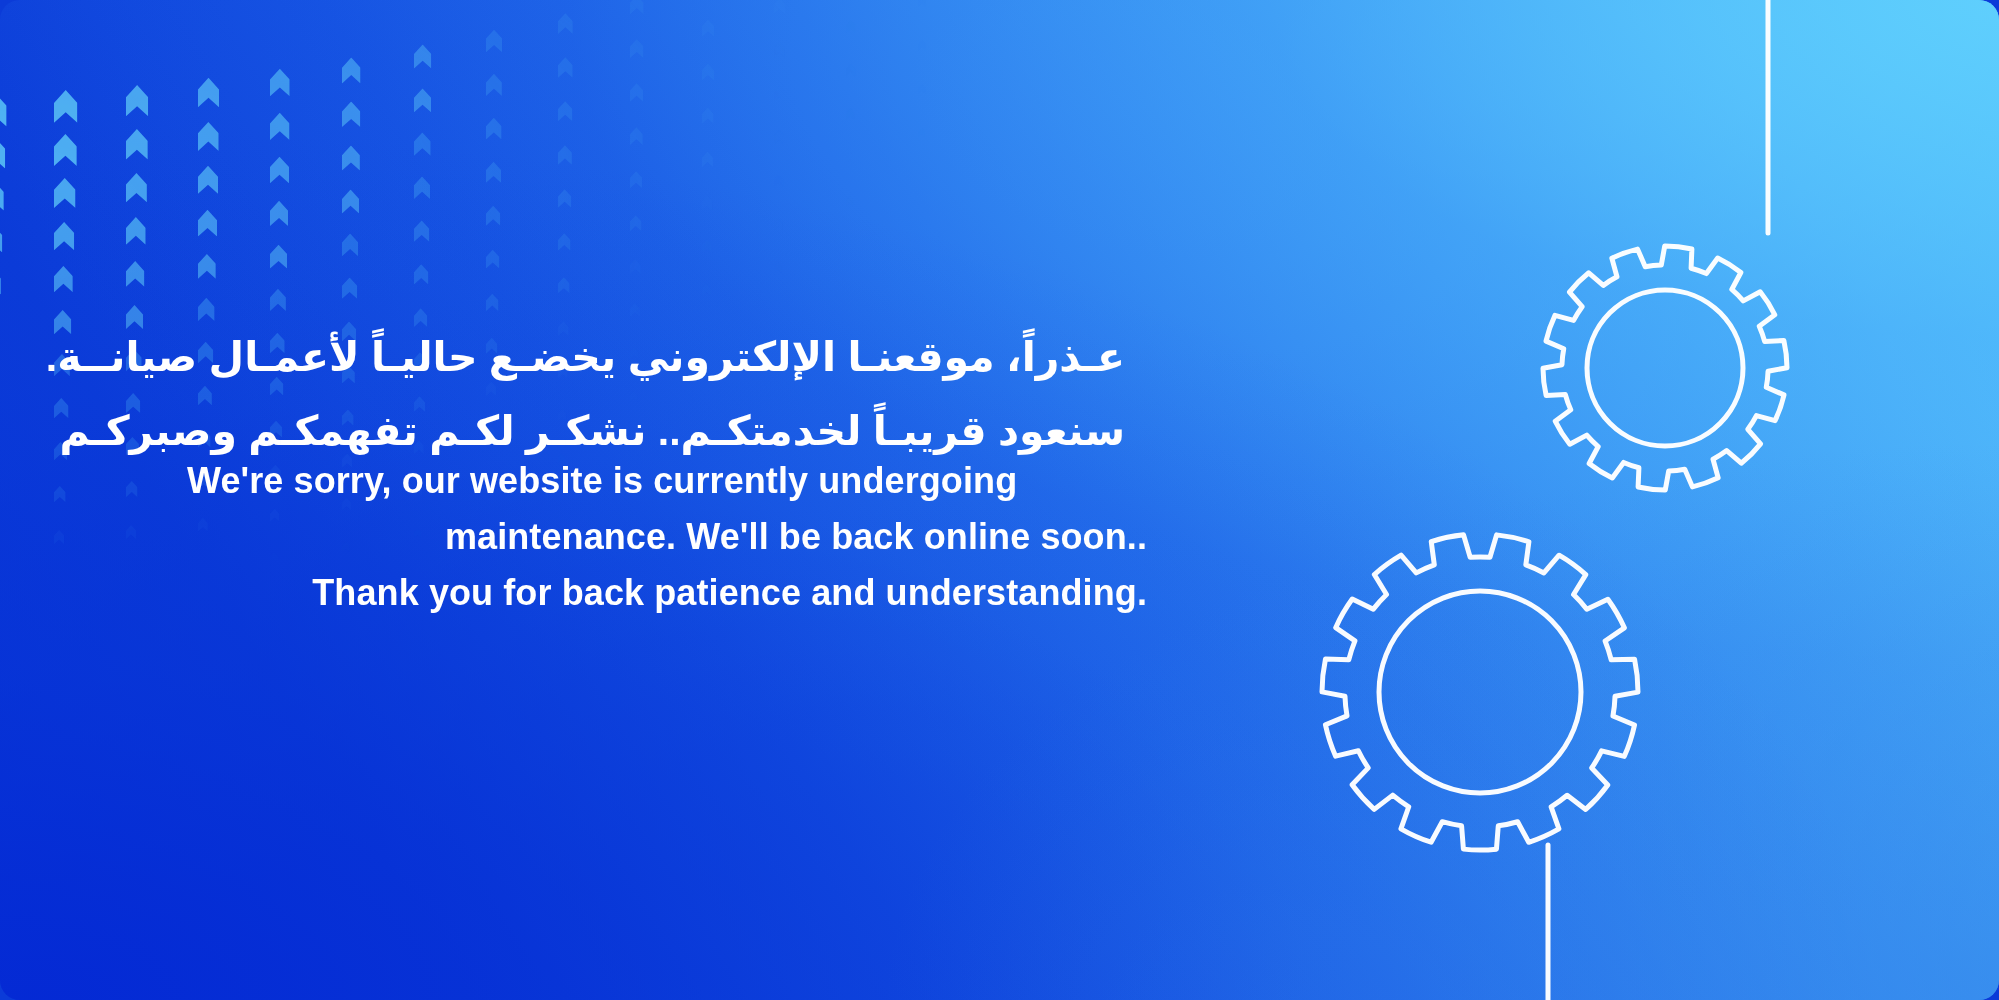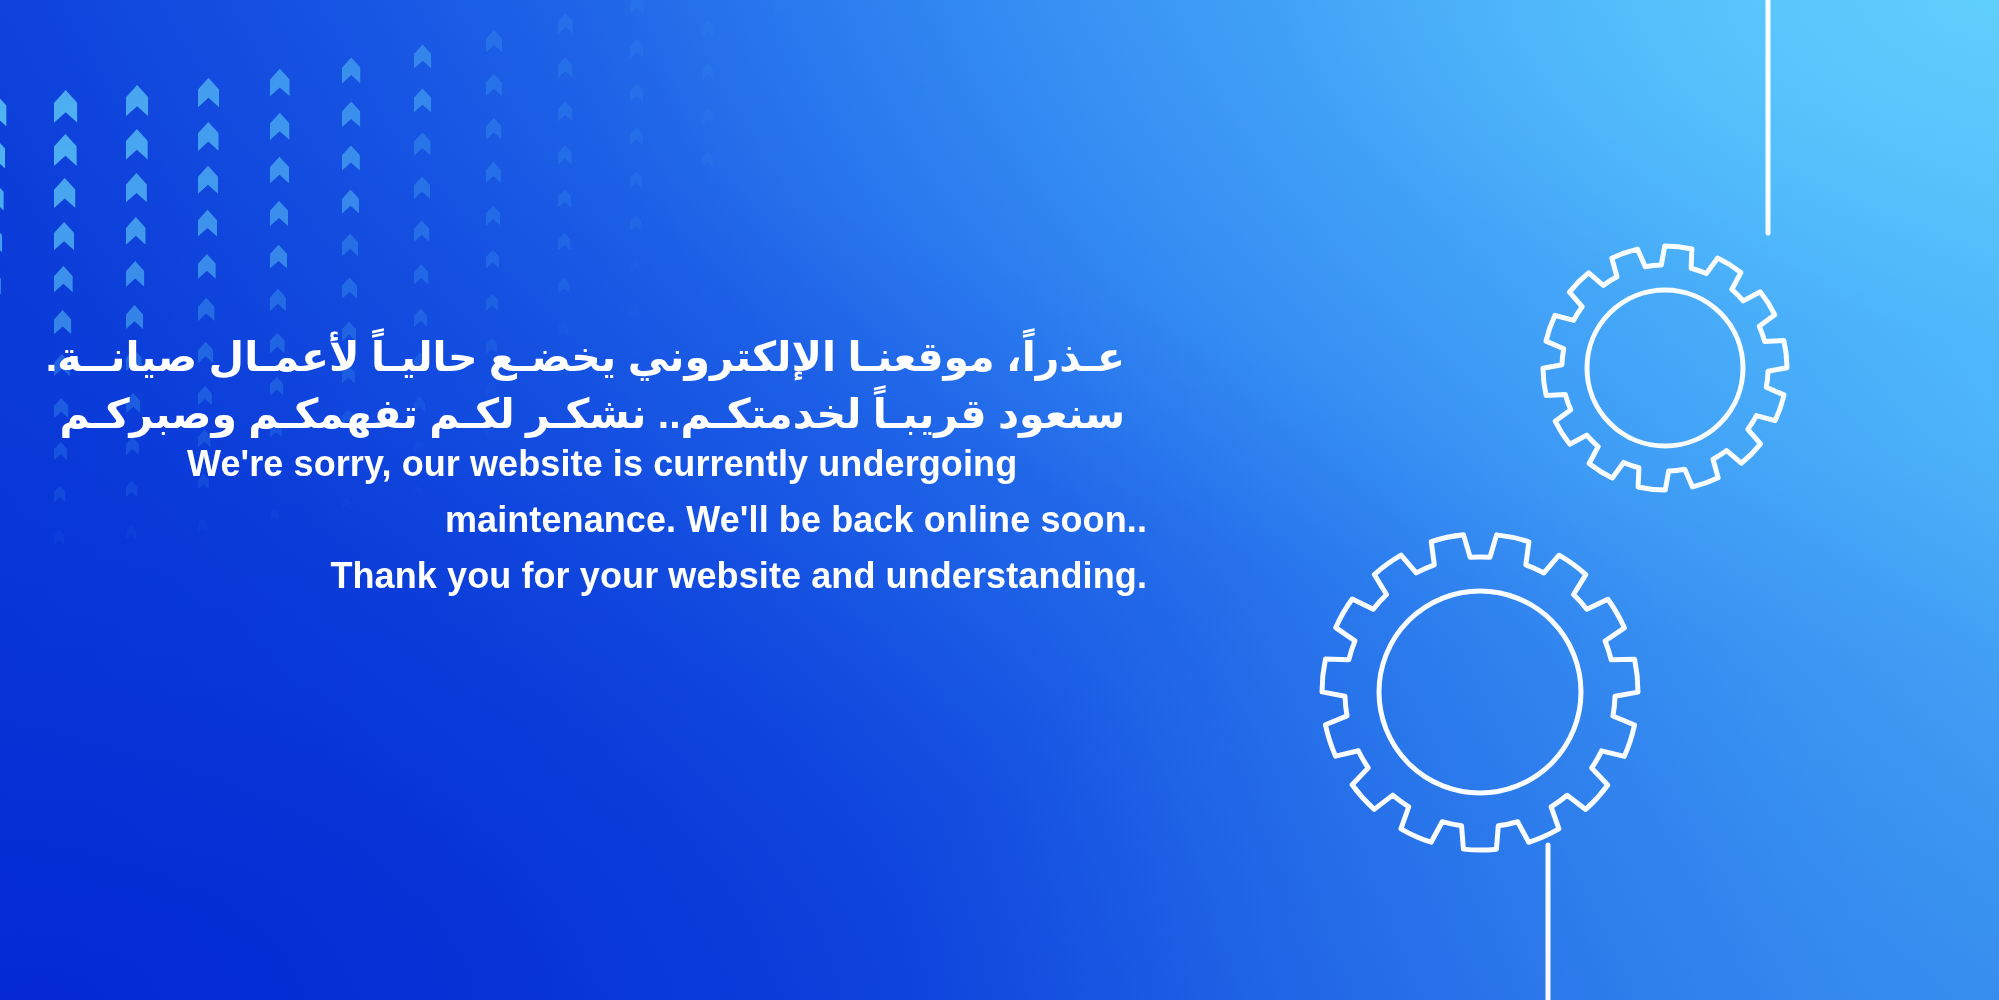--- a/index.html
+++ b/index.html
@@ -11,20 +11,21 @@
     overflow: hidden;
     background: #0B3BD8;
   }
 
   #page {
     position: relative;
     width: 1999px;
     height: 1000px;
     overflow: hidden;
     font-family: "Liberation Sans", "DejaVu Sans", sans-serif;
+    border-radius: 20px;
   }
 
   
   .bg-base {
     position: absolute;
     inset: 0;
     background: linear-gradient(58deg,
                 #0731D6 0%,
                 #0B3BD8 18%,
                 #1551E2 36%,
@@ -92,21 +93,21 @@
     text-align: right;
     width: 938px;
     color: #FFFFFF;
     font-size: 41px;
     line-height: 1.32;
     font-weight: 600;
     letter-spacing: 0px;
     white-space: nowrap;
   }
   .arabic-line { display: block; }
-  .arabic-line + .arabic-line { margin-top: 3px; }
+  .arabic-line + .arabic-line { margin-top: 20px; }
 
   .english-block {
     color: #FFFFFF;
     font-size: 36px;
     line-height: 1.28;
     font-weight: 700;
     letter-spacing: 0.1px;
   }
   .english-line { display: block; white-space: nowrap; }
   .english-line + .english-line { margin-top: 10px; text-align: right; }
@@ -305,18 +306,18 @@
   <div class="content">
 
     <div class="arabic-block" dir="rtl" lang="ar">
       <span class="arabic-line">عـذراً، موقعنـا الإلكتروني يخضـع حاليـاً لأعمـال صيانــة.</span>
       <span class="arabic-line">سنعود قريبـاً لخدمتكـم.. نشكـر لكـم تفهمكـم وصبركـم</span>
     </div>
 
     <div class="english-block" dir="ltr" lang="en">
       <span class="english-line">We're sorry, our website is currently undergoing</span>
       <span class="english-line">maintenance. We'll be back online soon..</span>
-      <span class="english-line">Thank you for your website and understanding.</span>
+      <span class="english-line">Thank you for back patience and understanding.</span>
     </div>
 
   </div>
 
 </div>
 
 </body></html>

